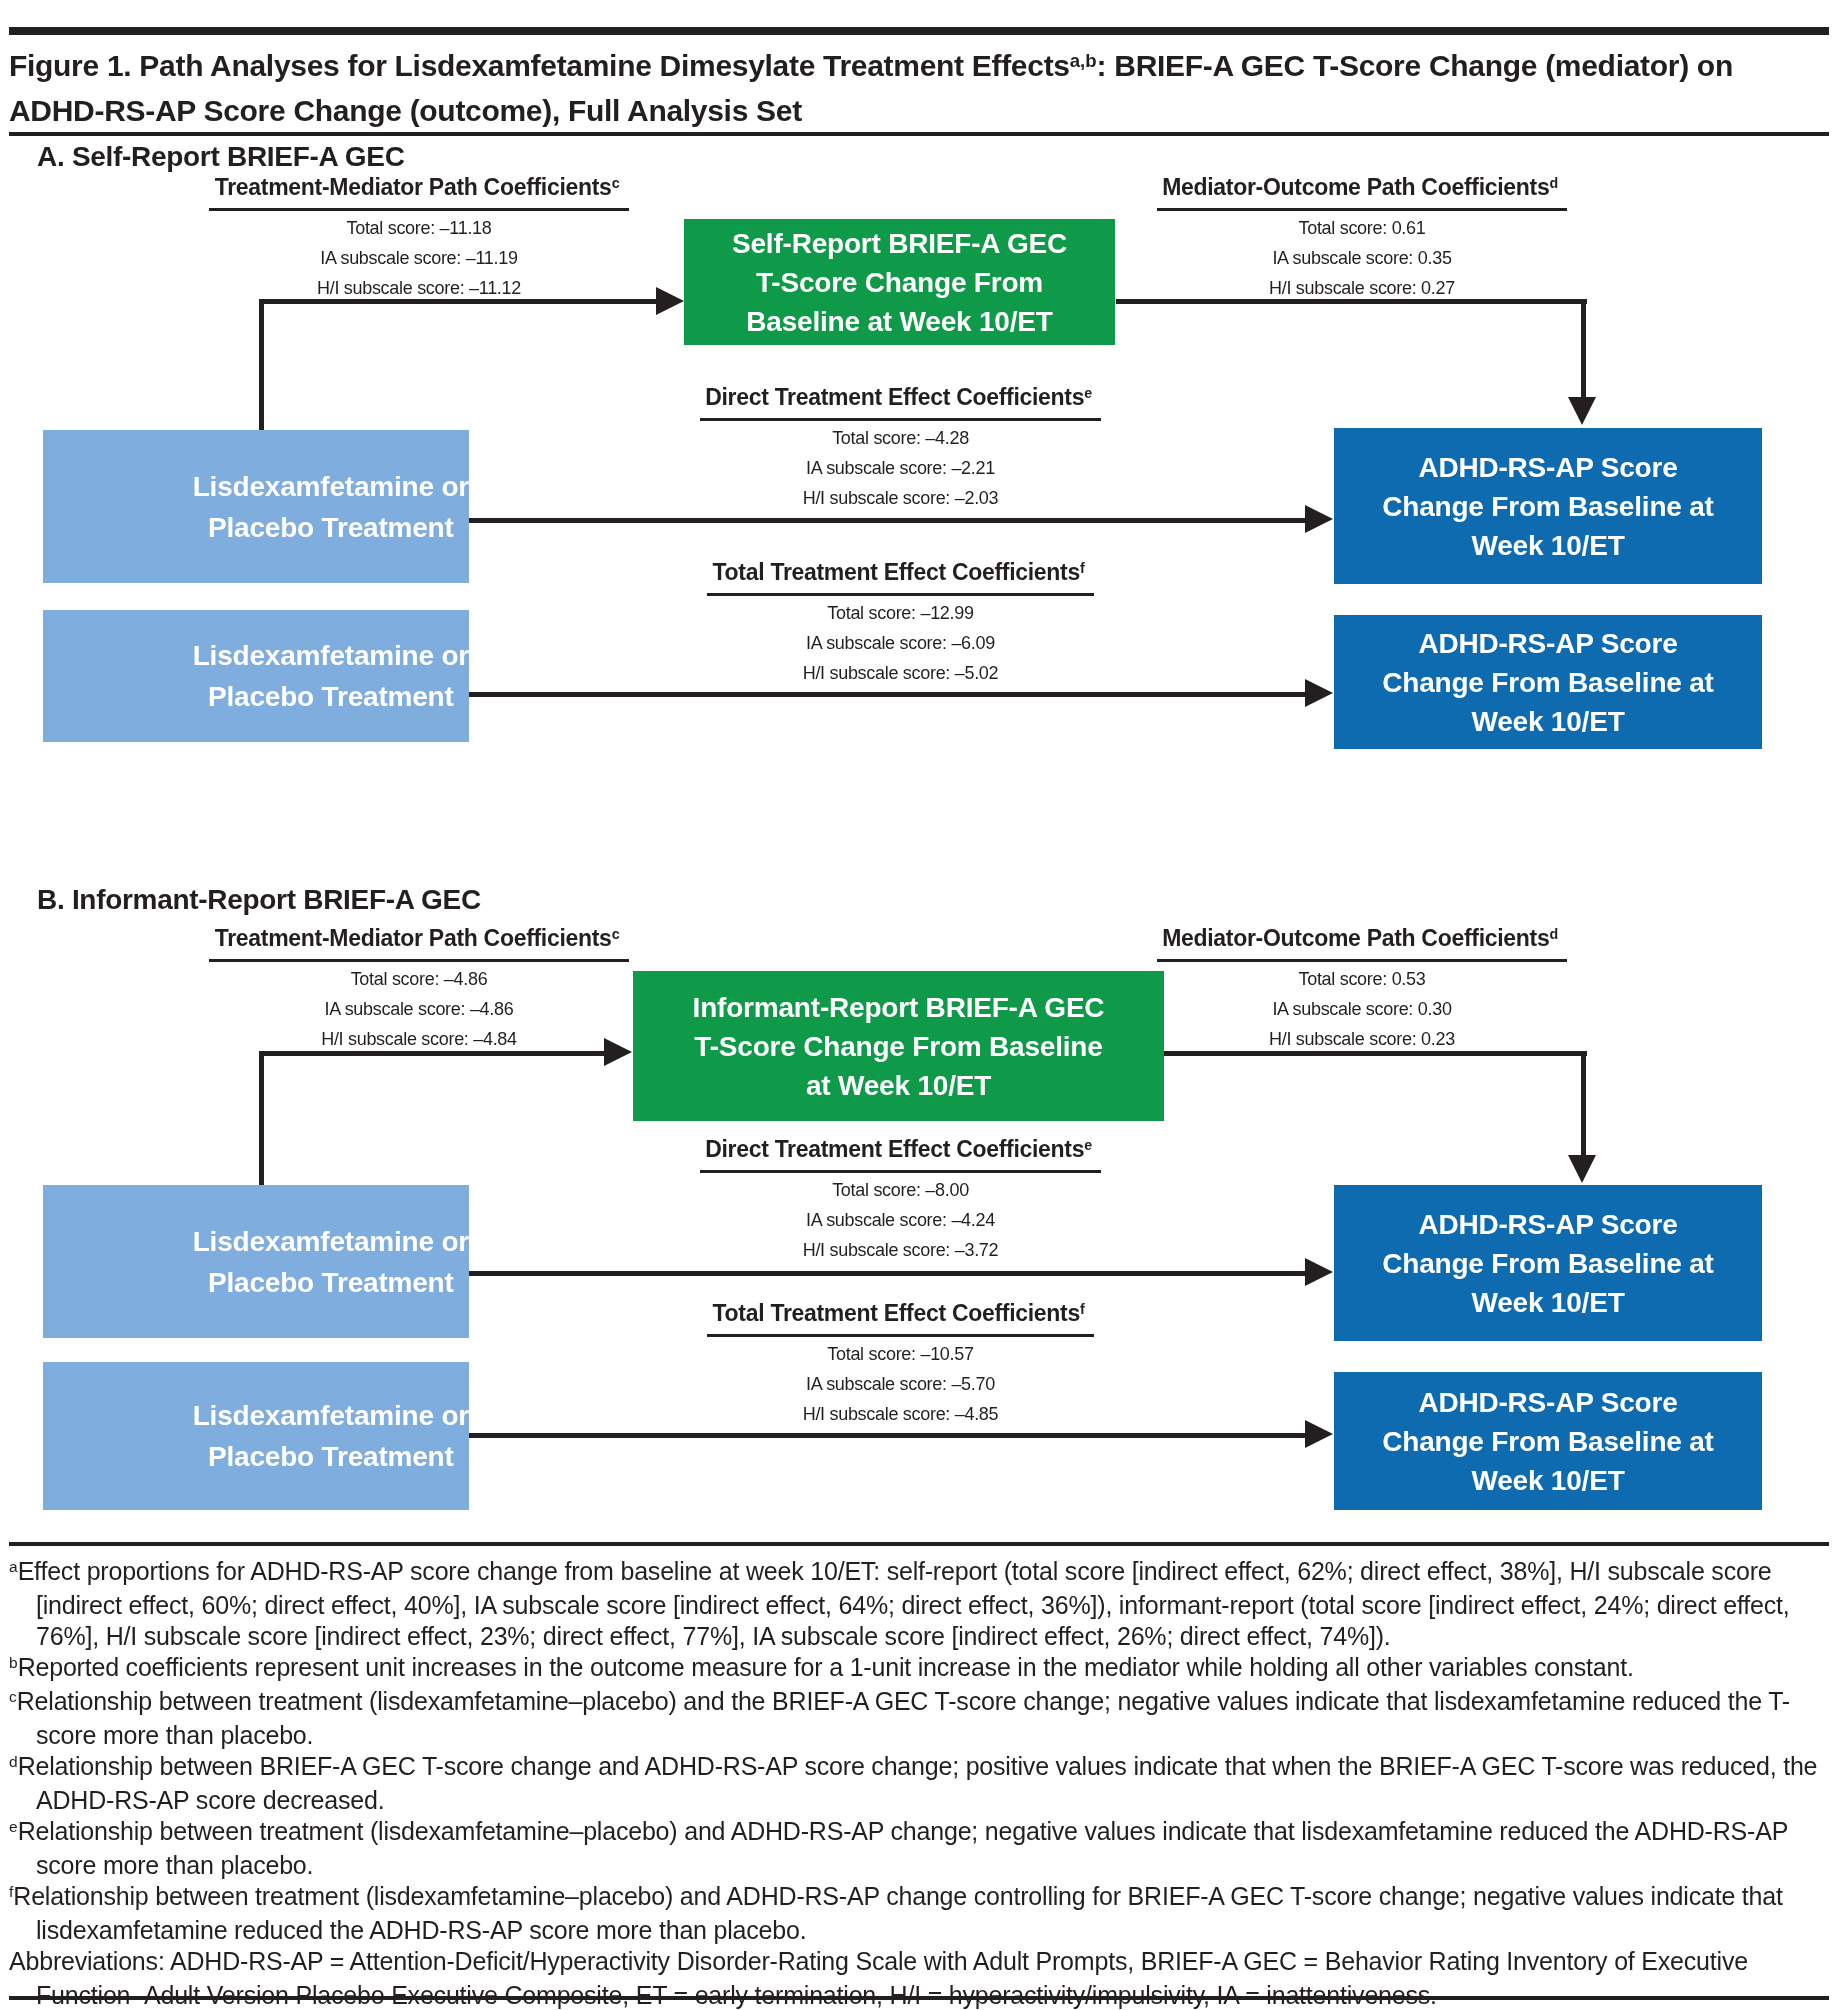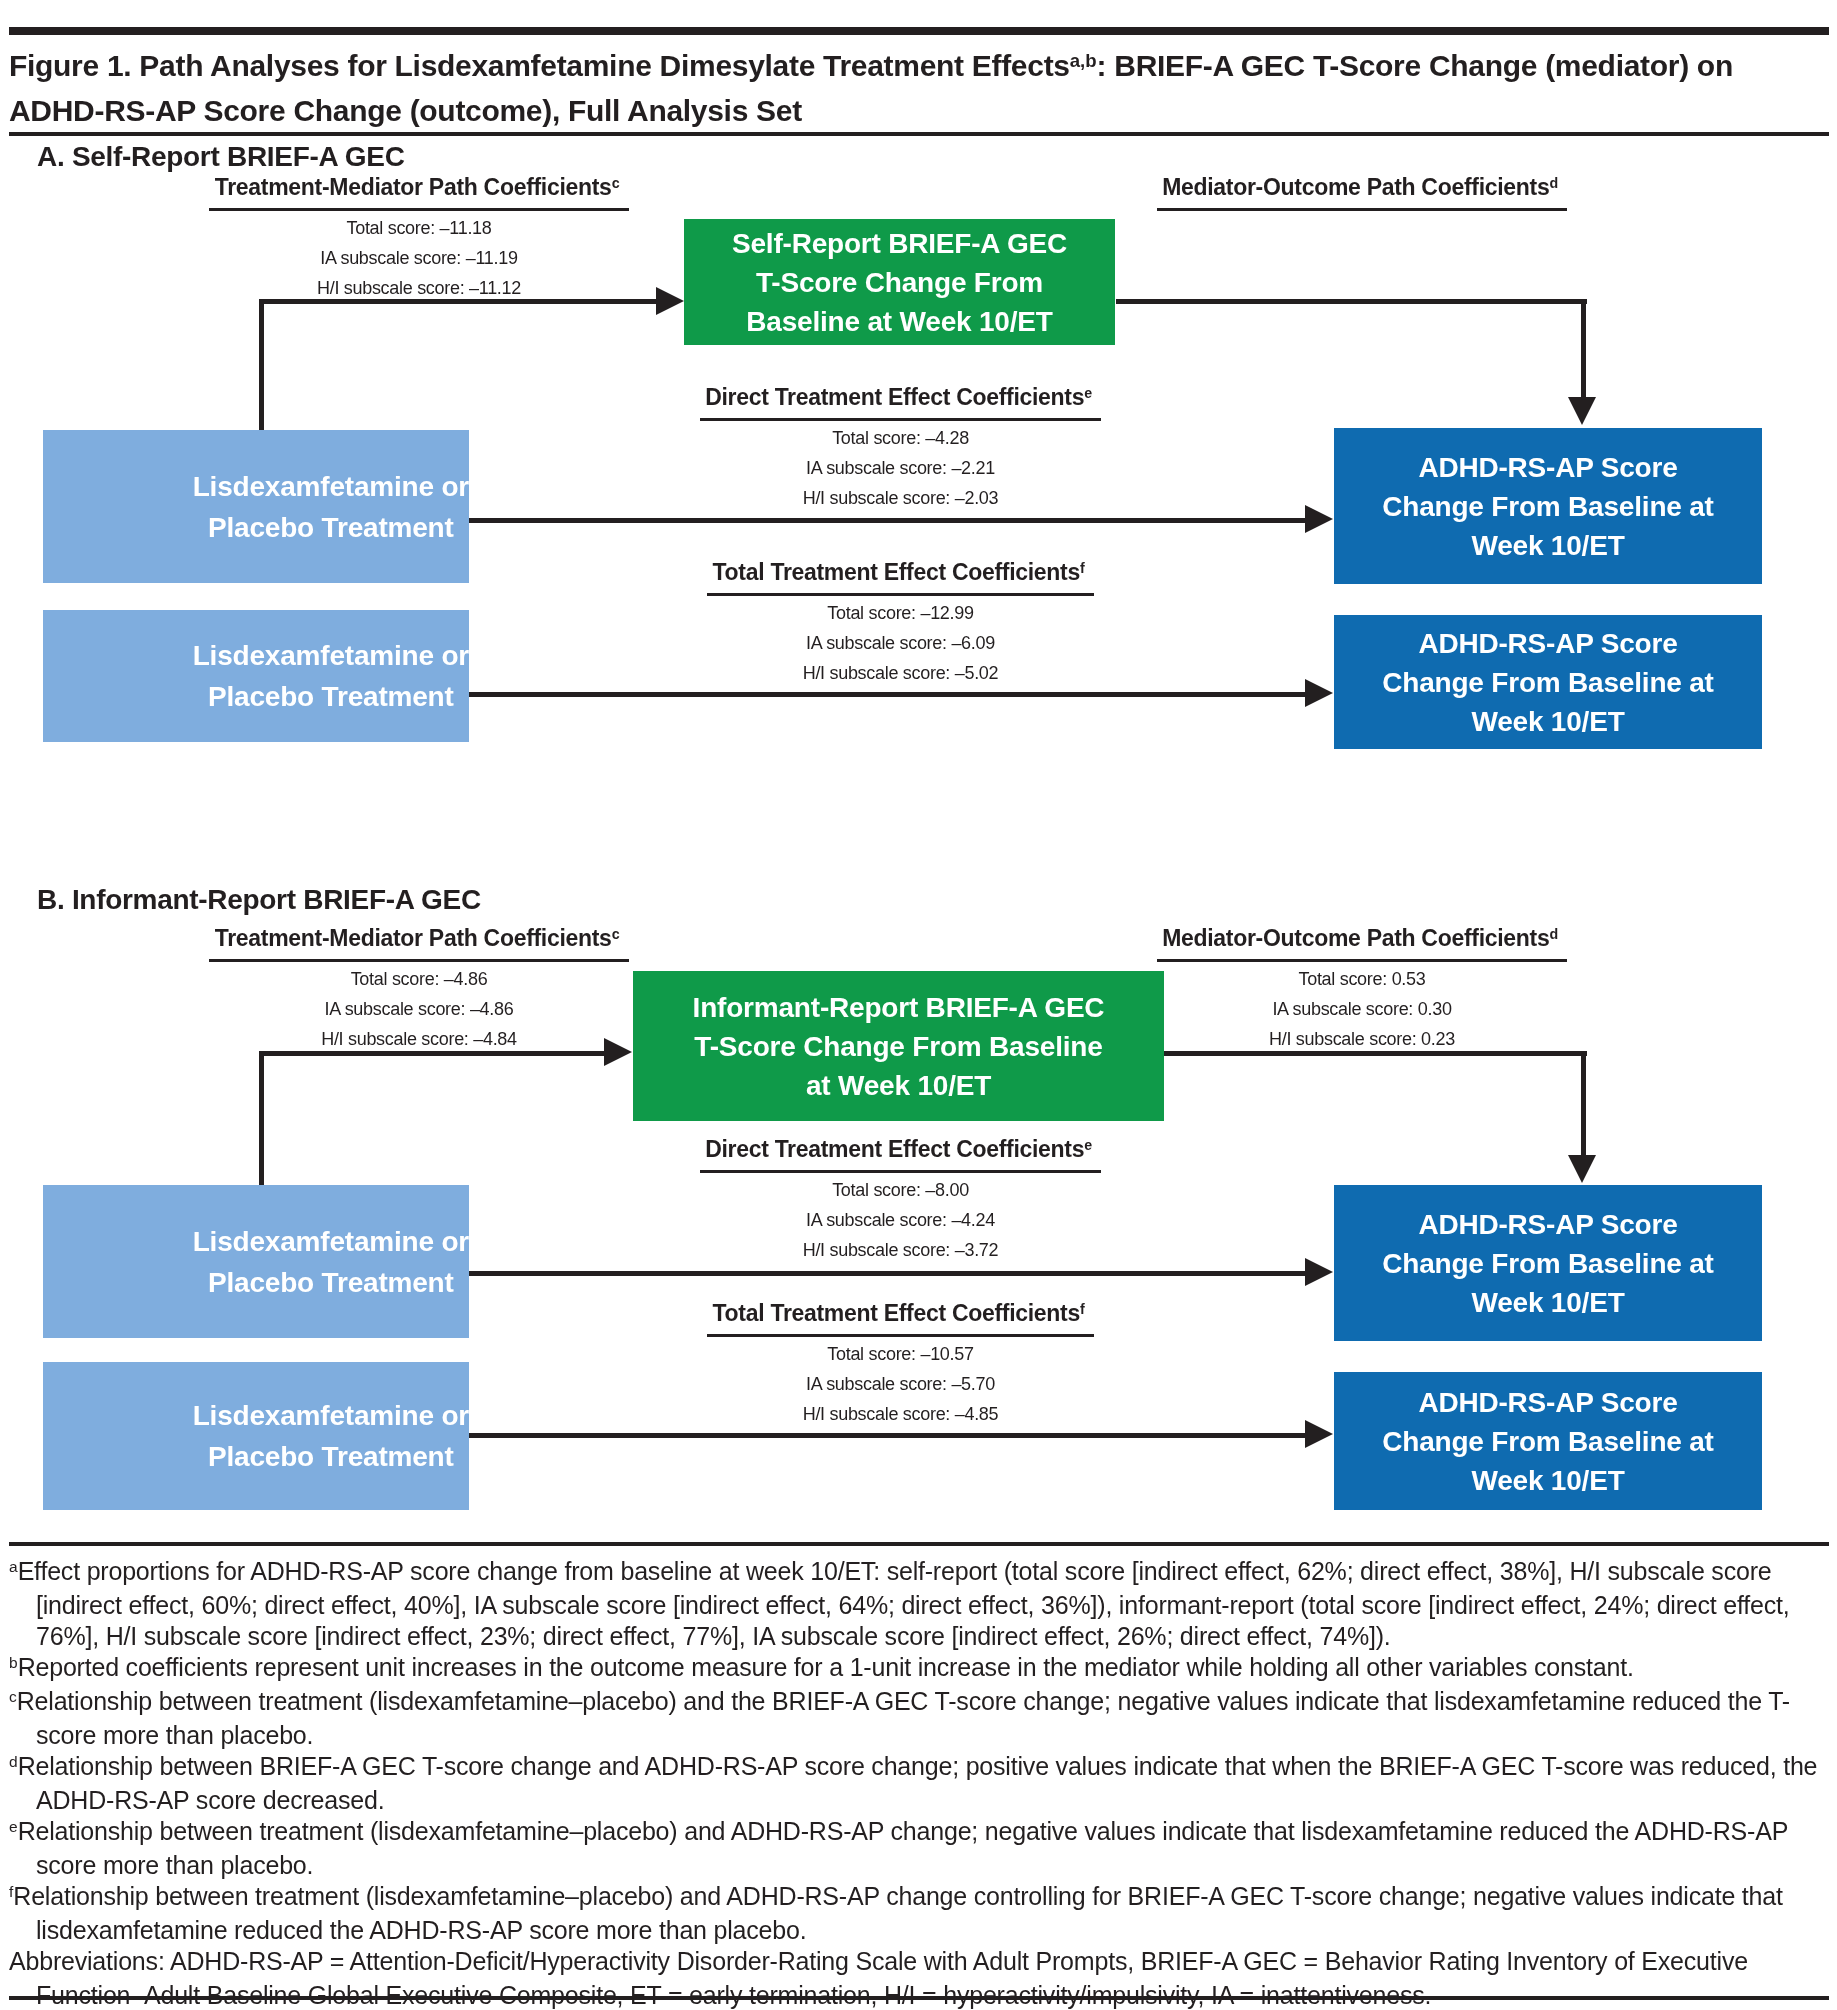--- a/index.html
+++ b/index.html
@@ -64,20 +64,25 @@
     <div class="coef-heading"><span>Treatment-Mediator Path Coefficients</span><span class="sup">c</span></div>
     <div class="coef-lines">
       <div>Total score: –11.18</div>
       <div>IA subscale score: –11.19</div>
       <div>H/I subscale score: –11.12</div>
     </div>
   </div>
 
   <div class="abs coef-block" style="left:1068px;top:171px;width:588px;">
     <div class="coef-heading"><span>Mediator-Outcome Path Coefficients</span><span class="sup">d</span></div>
+    <div class="coef-lines">
+      <div>Total score: 0.61</div>
+      <div>IA subscale score: 0.35</div>
+      <div>H/I subscale score: 0.27</div>
+    </div>
   </div>
 
   <div class="abs node green" style="left:684px;top:219px;width:431px;height:126px;">
       <div>Self-Report BRIEF-A GEC<br>T-Score Change From<br>Baseline at Week 10/ET</div>
     </div>
 
   <div class="vline" style="left:259px;top:301px;height:130px;"></div>
   <div class="hline" style="left:259px;top:299px;width:398px;"></div>
   <div class="arrow-right" style="left:656px;top:287px;"></div>
 
@@ -191,19 +196,19 @@
 
   <div class="abs rule" style="left:9px;top:1542px;width:1820px;height:3.6px;"></div>
 
   <div class="abs footnotes" style="left:9px;top:1556px;width:1820px;">
     <p><span class="sup">a</span><span>Effect proportions for ADHD-RS-AP score change from baseline at week 10/ET: self-report (total score [indirect effect, 62%; direct effect, 38%], H/I subscale score [indirect effect, 60%; direct effect, 40%], IA subscale score [indirect effect, 64%; direct effect, 36%]), informant-report (total score [indirect effect, 24%; direct effect, 76%], H/I subscale score [indirect effect, 23%; direct effect, 77%], IA subscale score [indirect effect, 26%; direct effect, 74%]).</span></p>
     <p><span class="sup">b</span><span>Reported coefficients represent unit increases in the outcome measure for a 1-unit increase in the mediator while holding all other variables constant.</span></p>
     <p><span class="sup">c</span><span>Relationship between treatment (lisdexamfetamine–placebo) and the BRIEF-A GEC T-score change; negative values indicate that lisdexamfetamine reduced the T-score more than placebo.</span></p>
     <p><span class="sup">d</span><span>Relationship between BRIEF-A GEC T-score change and ADHD-RS-AP score change; positive values indicate that when the BRIEF-A GEC T-score was reduced, the ADHD-RS-AP score decreased.</span></p>
     <p><span class="sup">e</span><span>Relationship between treatment (lisdexamfetamine–placebo) and ADHD-RS-AP change; negative values indicate that lisdexamfetamine reduced the ADHD-RS-AP score more than placebo.</span></p>
     <p><span class="sup">f</span><span>Relationship between treatment (lisdexamfetamine–placebo) and ADHD-RS-AP change controlling for BRIEF-A GEC T-score change; negative values indicate that lisdexamfetamine reduced the ADHD-RS-AP score more than placebo.</span></p>
-    <p><span class="sup"></span><span>Abbreviations: ADHD-RS-AP = Attention-Deficit/Hyperactivity Disorder-Rating Scale with Adult Prompts, BRIEF-A GEC = Behavior Rating Inventory of Executive Function–Adult Baseline Global Executive Composite, ET = early termination, H/I = hyperactivity/impulsivity, IA = inattentiveness.</span></p>
+    <p><span class="sup"></span><span>Abbreviations: ADHD-RS-AP = Attention-Deficit/Hyperactivity Disorder-Rating Scale with Adult Prompts, BRIEF-A GEC = Behavior Rating Inventory of Executive Function–Adult Version Placebo Executive Composite, ET = early termination, H/I = hyperactivity/impulsivity, IA = inattentiveness.</span></p>
   </div>
 
   <div class="abs rule" style="left:9px;top:1996px;width:1820px;height:3.6px;"></div>
 
 </div>
 
 
 </body></html>

